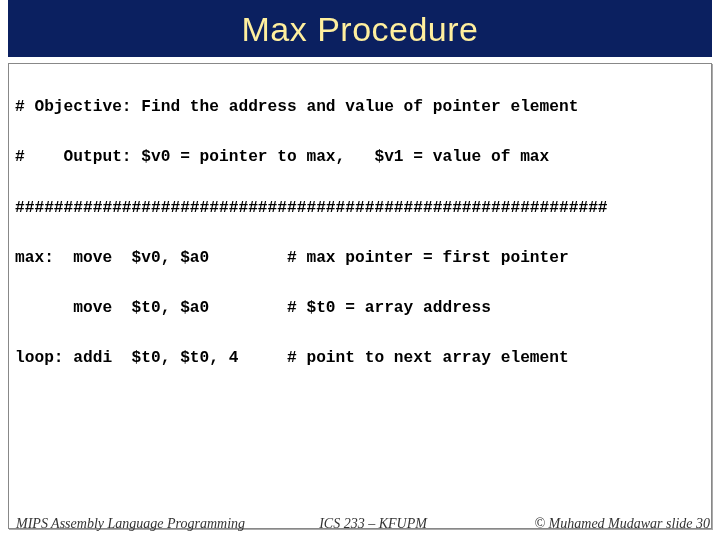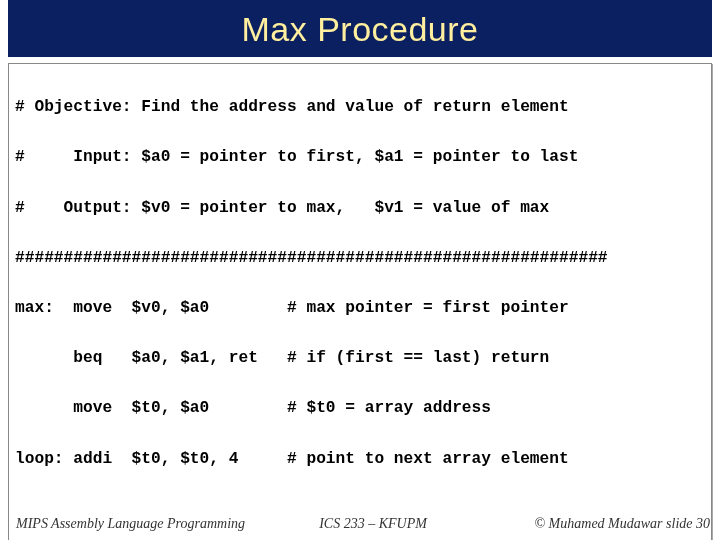--- a/index.html
+++ b/index.html
@@ -69,26 +69,24 @@
   }
 </style>
 </head>
 <body>
 
 <div class="slide">
 
   <div class="title-bar">Max Procedure</div>
 
   <div class="code-box">
-<span class="code-line"># Objective: Find the address and value of return element</span>
-<span class="code-line">#     Input: $a0 = pointer to first, $a1 = pointer to last</span>
+<span class="code-line"># Objective: Find the address and value of pointer element</span>
 <span class="code-line">#    Output: $v0 = pointer to max,   $v1 = value of max</span>
 <span class="code-line">#############################################################</span>
 <span class="code-line">max:  move  $v0, $a0        # max pointer = first pointer</span>
-<span class="code-line">      beq   $a0, $a1, ret   # if (first == last) return</span>
 <span class="code-line">      move  $t0, $a0        # $t0 = array address</span>
 <span class="code-line">loop: addi  $t0, $t0, 4     # point to next array element</span>
 
 
 
 
 
 </div>
 
   <div class="footer">

